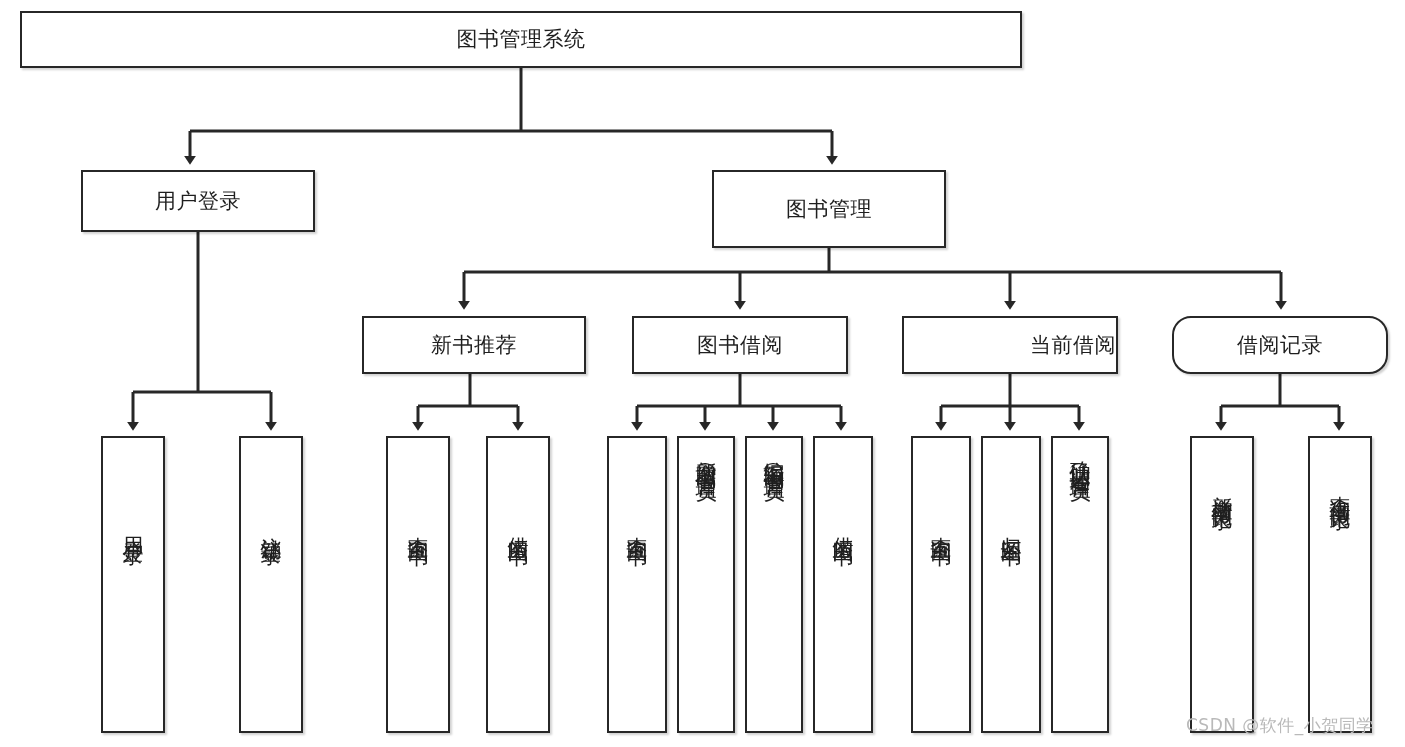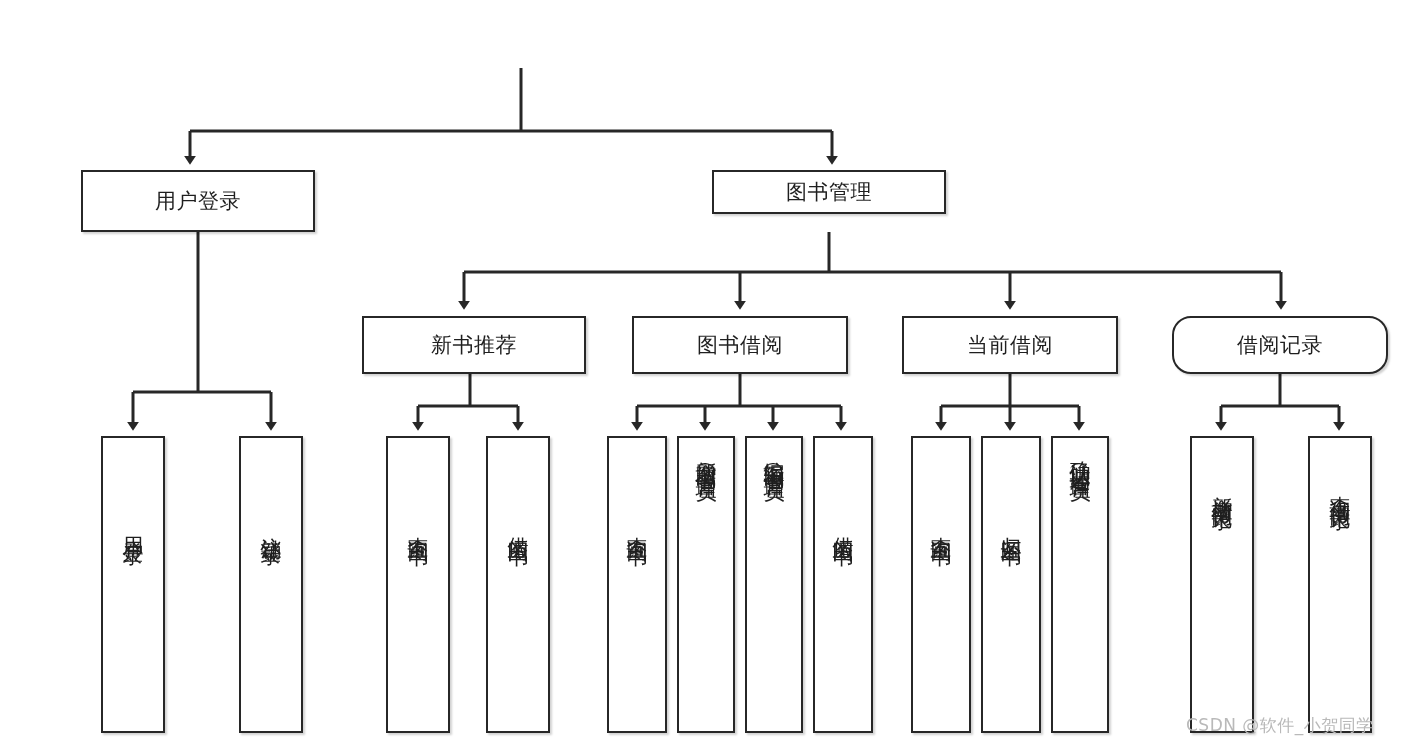--- a/index.html
+++ b/index.html
@@ -116,35 +116,38 @@
       <path d="M1010,406 L1010,424" marker-end="url(#arrowhead)"></path>
       <path d="M1079,406 L1079,424" marker-end="url(#arrowhead)"></path>
 
       <path d="M1280,374 L1280,406"></path>
       <path d="M1221,406 L1339,406"></path>
       <path d="M1221,406 L1221,424" marker-end="url(#arrowhead)"></path>
       <path d="M1339,406 L1339,424" marker-end="url(#arrowhead)"></path>
     </g>
   </svg>
 
+  <div class="node" style="left:20px; top:11px; width:1002px; height:57px;">
+    <span class="node-label">图书管理系统</span>
+  </div>
 
   <div class="node" style="left:81px; top:170px; width:234px; height:62px;">
     <span class="node-label">用户登录</span>
   </div>
-  <div class="node" style="left:712px; top:170px; width:234px; height:44px;justify-content:center;">
+  <div class="node" style="left:712px; top:170px; width:234px; height:78px;justify-content:center;">
     <span class="node-label">图书管理</span>
   </div>
 
   <div class="node" style="left:362px; top:316px; width:224px; height:58px;">
     <span class="node-label">新书推荐</span>
   </div>
   <div class="node" style="left:632px; top:316px; width:216px; height:58px;">
     <span class="node-label">图书借阅</span>
   </div>
-  <div class="node" style="left:902px; top:316px; width:216px; height:58px;">
+  <div class="node" style="left:902px; top:316px; width:216px; height:58px;justify-content:flex-end;">
     <span class="node-label">当前借阅</span>
   </div>
   <div class="node" style="left:1172px; top:316px; width:216px; height:58px;border-radius:19px;">
     <span class="node-label">借阅记录</span>
   </div>
 
   <div class="node vertical" style="left:101px; top:436px; width:64px; height:297px; padding-top:82px;">
     <span class="node-label">用户登录</span>
   </div>
   <div class="node vertical" style="left:239px; top:436px; width:64px; height:297px; padding-top:82px;">

